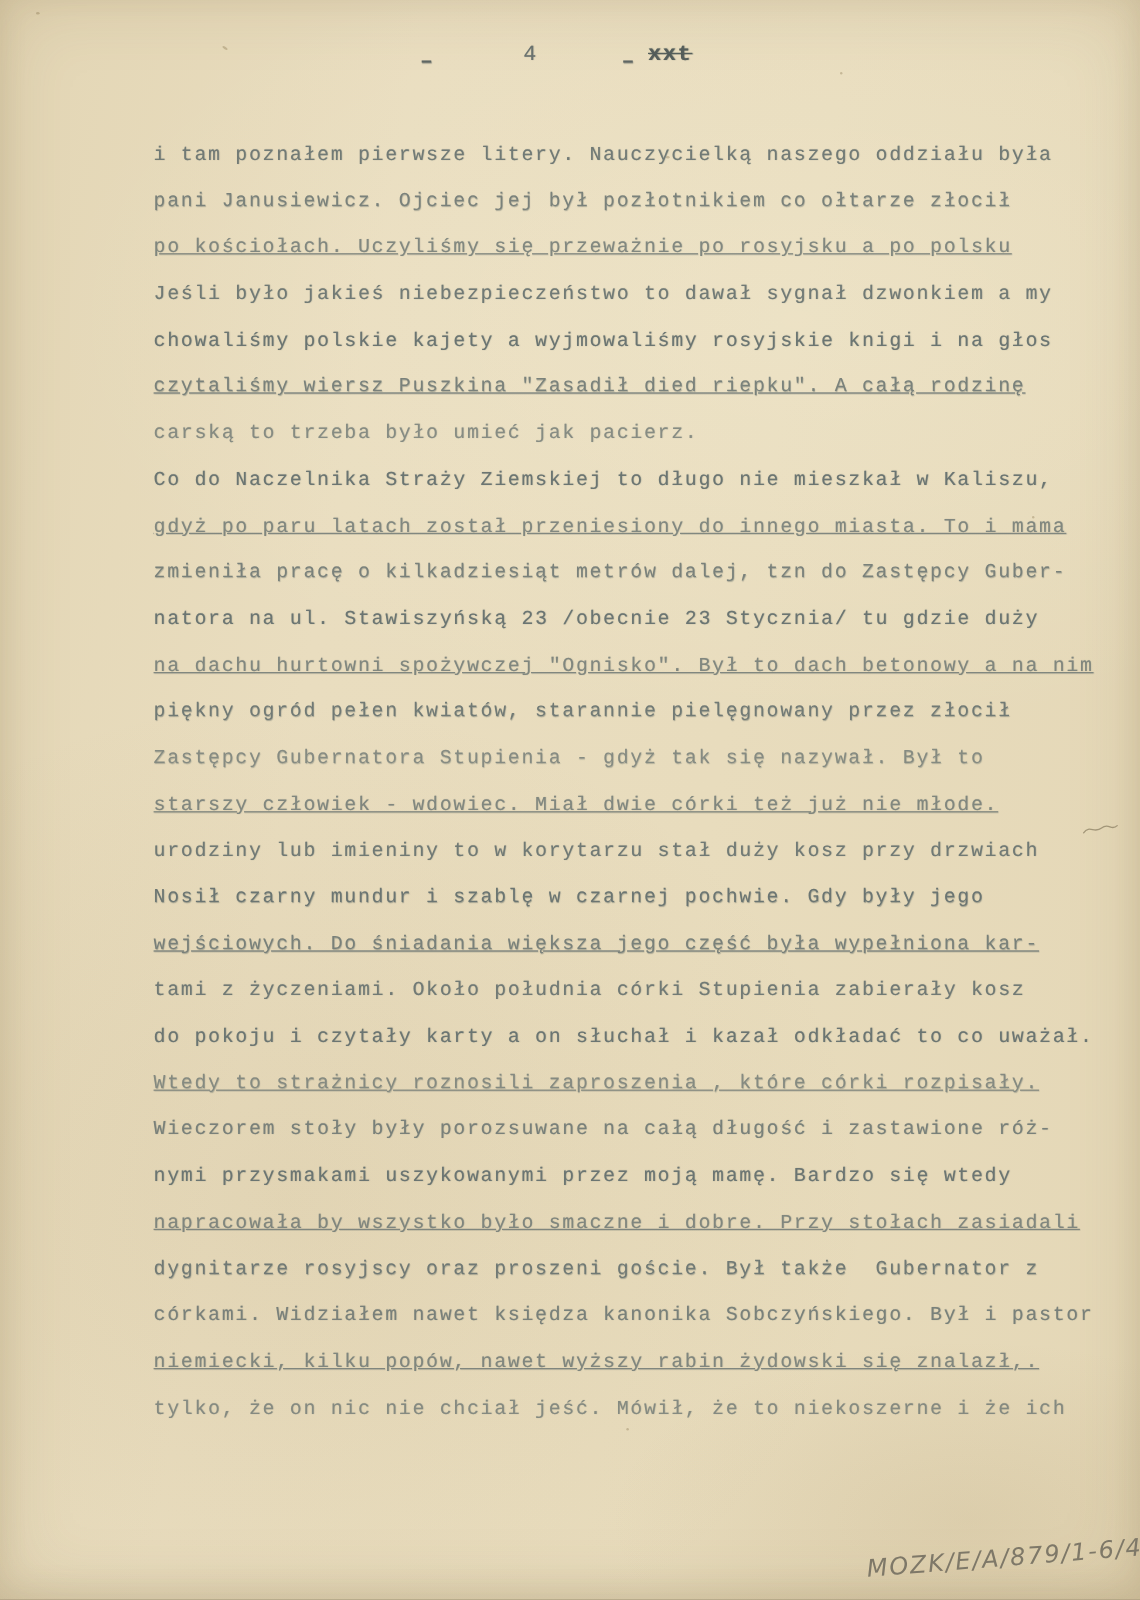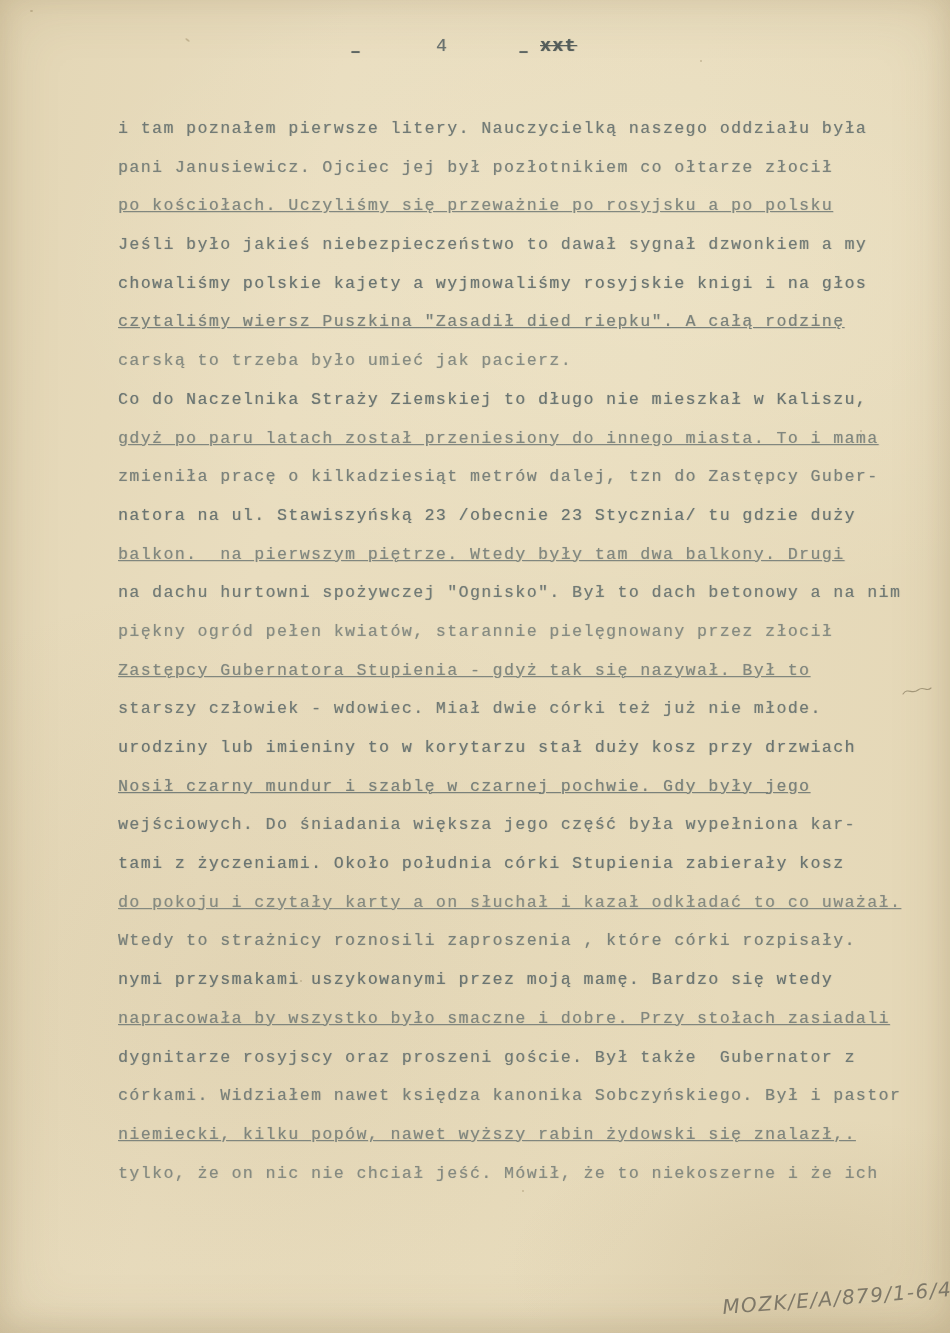--- a/index.html
+++ b/index.html
@@ -59,20 +59,21 @@
     width: 812px;
   }
   .typed-line {
     height: 38.7px;
     line-height: 38.7px;
     font-size: 16.5px;
     letter-spacing: 1.45px;
     white-space: pre;
     color: #6b7572;
     text-shadow: 0.4px 0.4px 0.9px rgba(95,105,102,0.55);
+    margin-left: 10px;
   }
   
   .typed-line:nth-child(3n)   { opacity: 0.82; text-decoration: underline; }
   .typed-line:nth-child(3n+1) { opacity: 0.95; }
   .typed-line:nth-child(4n+2) { opacity: 0.88; filter: blur(0.2px); }
   .typed-line:nth-child(7n)   { opacity: 0.78; filter: blur(0.25px); }
   
   .annotation {
     position: absolute;
     top: 1286px;
@@ -116,31 +117,31 @@
     <div class="typed-line">pani Janusiewicz. Ojciec jej był pozłotnikiem co ołtarze złocił</div>
     <div class="typed-line">po kościołach. Uczyliśmy się przeważnie po rosyjsku a po polsku</div>
     <div class="typed-line">Jeśli było jakieś niebezpieczeństwo to dawał sygnał dzwonkiem a my</div>
     <div class="typed-line">chowaliśmy polskie kajety a wyjmowaliśmy rosyjskie knigi i na głos</div>
     <div class="typed-line">czytaliśmy wiersz Puszkina "Zasadił died riepku". A całą rodzinę</div>
     <div class="typed-line">carską to trzeba było umieć jak pacierz.</div>
     <div class="typed-line">Co do Naczelnika Straży Ziemskiej to długo nie mieszkał w Kaliszu,</div>
     <div class="typed-line">gdyż po paru latach został przeniesiony do innego miasta. To i mama</div>
     <div class="typed-line">zmieniła pracę o kilkadziesiąt metrów dalej, tzn do Zastępcy Guber-</div>
     <div class="typed-line">natora na ul. Stawiszyńską 23 /obecnie 23 Stycznia/ tu gdzie duży</div>
-    <div class="typed-line">balkon.  na pierwszym piętrze. Wtedy były tam dwa balkony. Drugi</div>
     <div class="typed-line">na dachu hurtowni spożywczej "Ognisko". Był to dach betonowy a na nim</div>
     <div class="typed-line">piękny ogród pełen kwiatów, starannie pielęgnowany przez złocił</div>
     <div class="typed-line">Zastępcy Gubernatora Stupienia - gdyż tak się nazywał. Był to</div>
     <div class="typed-line">starszy człowiek - wdowiec. Miał dwie córki też już nie młode.</div>
     <div class="typed-line">urodziny lub imieniny to w korytarzu stał duży kosz przy drzwiach</div>
     <div class="typed-line">Nosił czarny mundur i szablę w czarnej pochwie. Gdy były jego</div>
     <div class="typed-line">wejściowych. Do śniadania większa jego część była wypełniona kar-</div>
     <div class="typed-line">tami z życzeniami. Około południa córki Stupienia zabierały kosz</div>
     <div class="typed-line">do pokoju i czytały karty a on słuchał i kazał odkładać to co uważał.</div>
     <div class="typed-line">Wtedy to strażnicy roznosili zaproszenia , które córki rozpisały.</div>
+    <div class="typed-line">Wieczorem stoły były porozsuwane na całą długość i zastawione róż-</div>
     <div class="typed-line">nymi przysmakami uszykowanymi przez moją mamę. Bardzo się wtedy</div>
     <div class="typed-line">napracowała by wszystko było smaczne i dobre. Przy stołach zasiadali</div>
     <div class="typed-line">dygnitarze rosyjscy oraz proszeni goście. Był także  Gubernator z</div>
     <div class="typed-line">córkami. Widziałem nawet księdza kanonika Sobczyńskiego. Był i pastor</div>
     <div class="typed-line">niemiecki, kilku popów, nawet wyższy rabin żydowski się znalazł,.</div>
     <div class="typed-line">tylko, że on nic nie chciał jeść. Mówił, że to niekoszerne i że ich</div>
   </div>
 
   <span class="squiggle">
     <svg width="30" height="16" viewBox="0 0 30 16">

